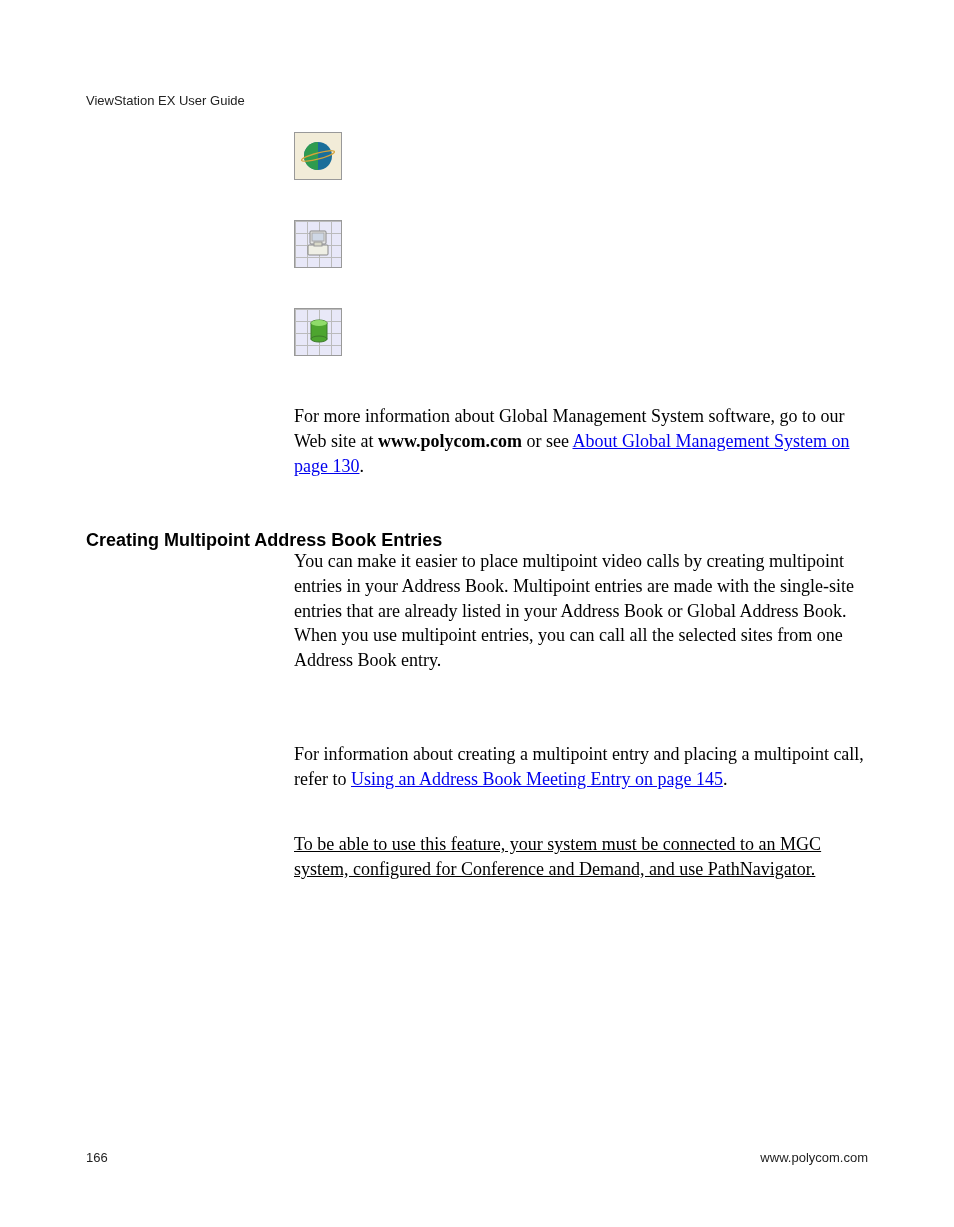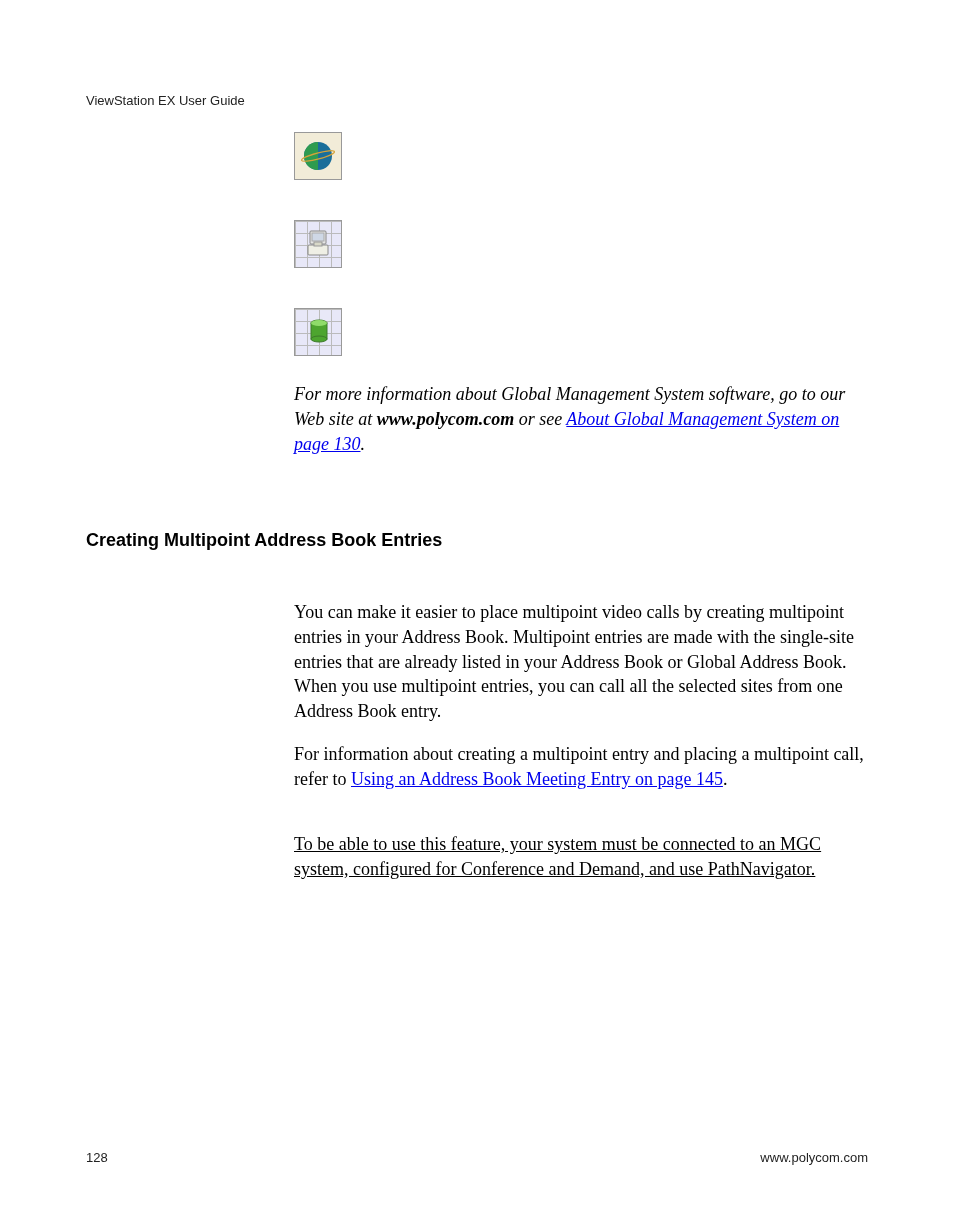--- a/index.html
+++ b/index.html
@@ -48,22 +48,22 @@
   }
   .body-text {
     position: absolute;
     left: 294px;
     width: 576px;
     font-family: "Book Antiqua", Palatino, Georgia, serif;
     font-size: 18px;
     line-height: 1.38;
     color: #000;
   }
-  .para1 { top: 382px; font-style: italic; }
-  .para-intro { top: 600px; }
+  .para1 { top: 404px; }
+  .para-intro { top: 549px; }
   .para-info { top: 742px; }
   .para-able { top: 832px; text-decoration: underline; }
   .heading {
     position: absolute;
     left: 86px;
     top: 530px;
     font-family: Arial, Helvetica, sans-serif;
     font-size: 18px;
     font-weight: bold;
     color: #000;
@@ -127,14 +127,14 @@
 <div class="heading">Creating Multipoint Address Book Entries</div>
 
 <div class="body-text para-intro">You can make it easier to place multipoint video calls by creating multipoint entries in your Address Book. Multipoint entries are made with the single-site entries that are already listed in your Address Book or Global Address Book. When you use multipoint entries, you can call all the selected sites from one Address Book entry.</div>
 
 <div class="body-text para-info">
   <span>For information about creating a multipoint entry and placing a multipoint call, refer to </span><a href="#" class="link">Using an Address Book Meeting Entry on page 145</a><span>.</span>
 </div>
 
 <div class="body-text para-able">To be able to use this feature, your system must be connected to an MGC system, configured for Conference and Demand, and use PathNavigator.</div>
 
-<div class="footer-left">128</div>
+<div class="footer-left">166</div>
 <div class="footer-right">www.polycom.com</div>
 
 </body></html>

